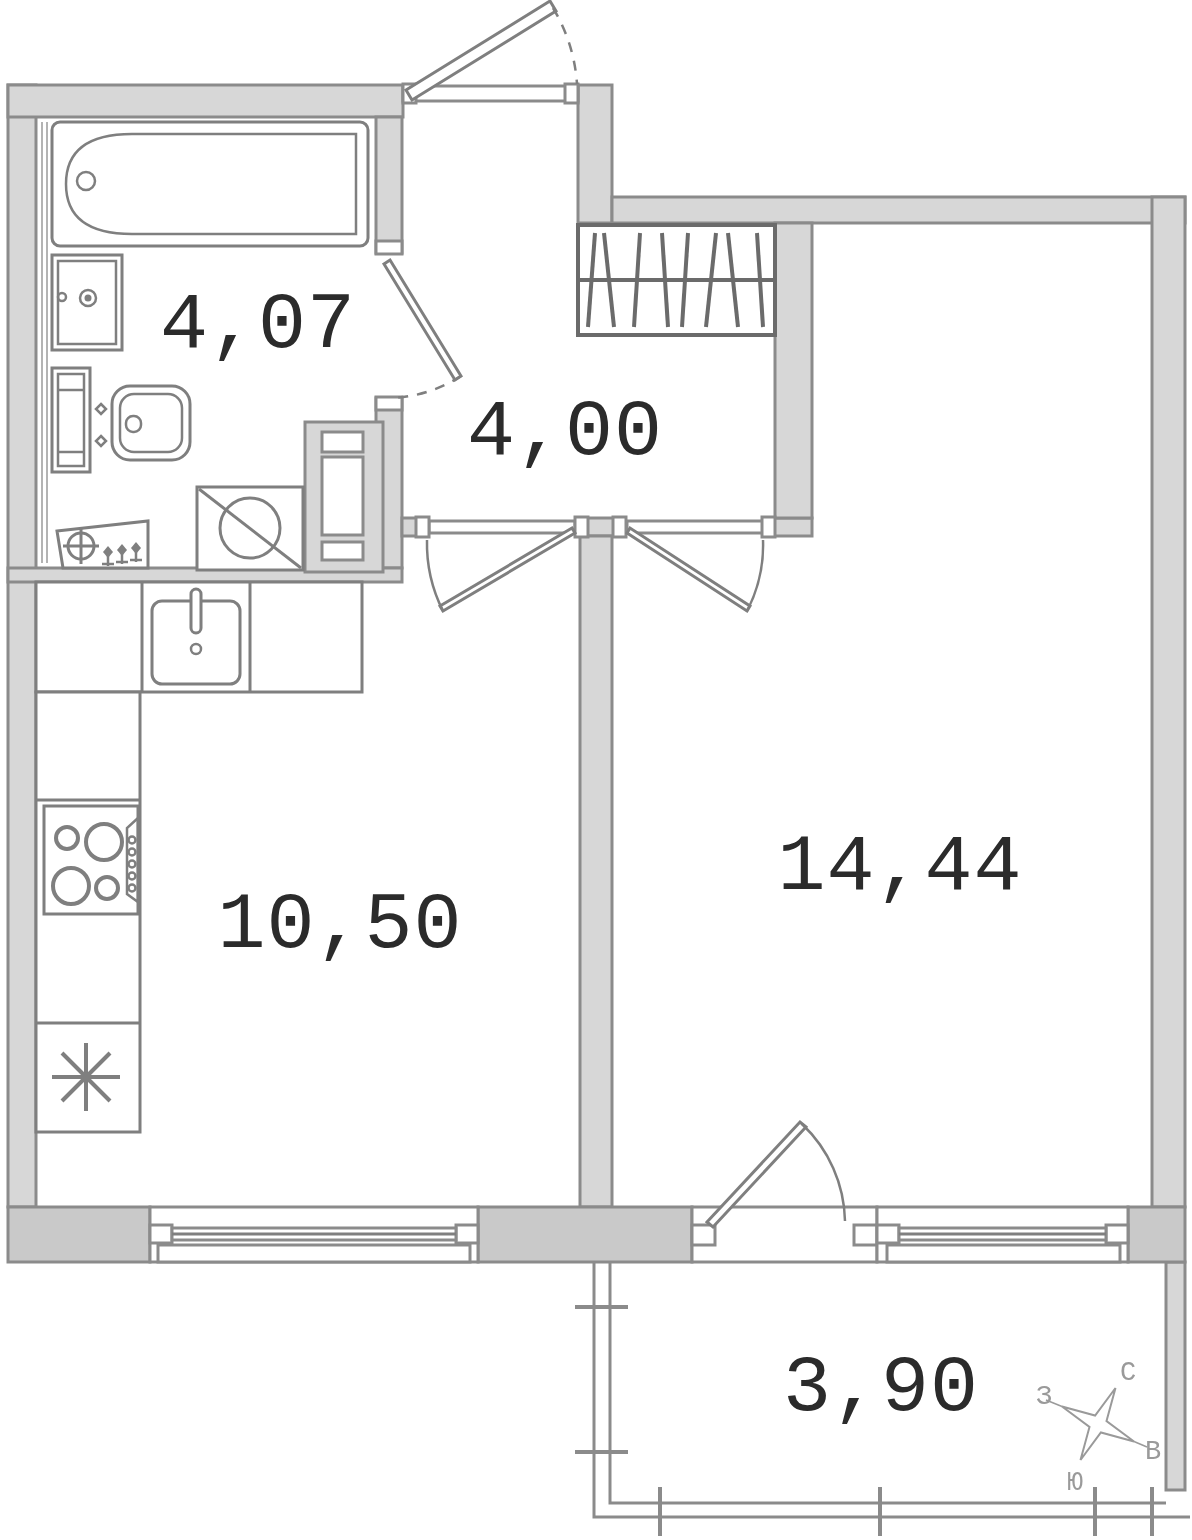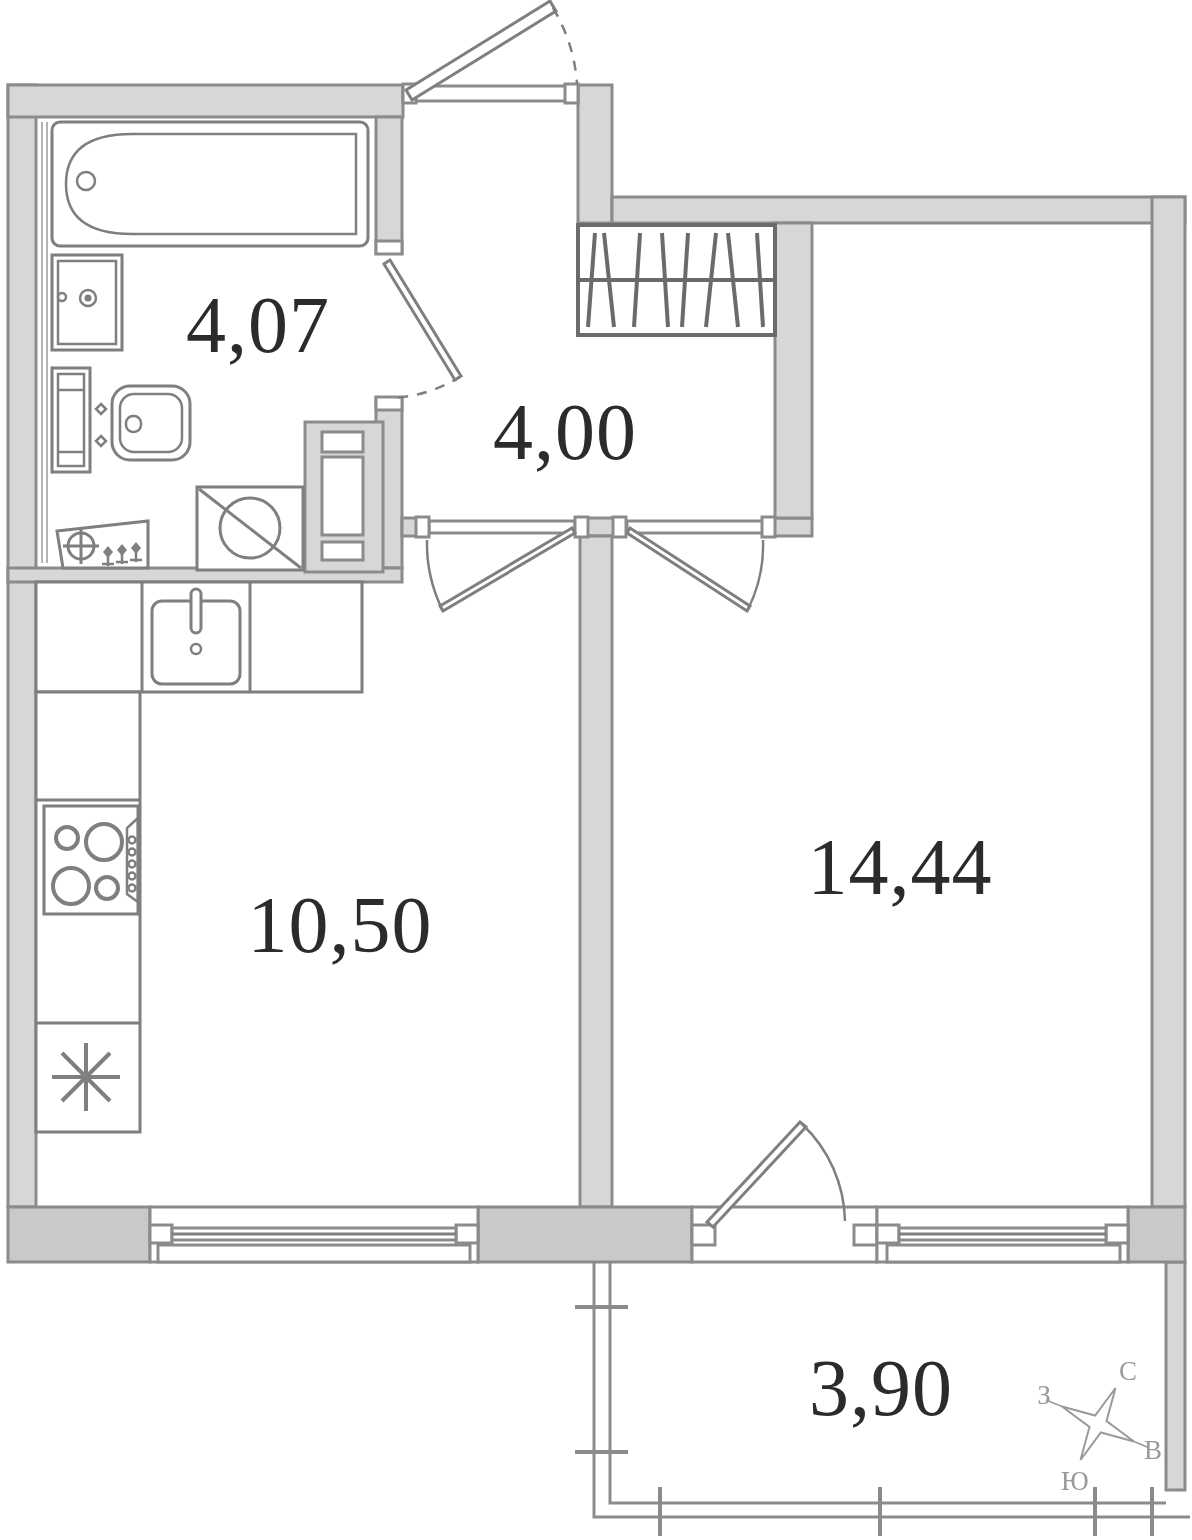--- a/index.html
+++ b/index.html
@@ -1,17 +1,17 @@
 <!DOCTYPE html>
 <html style="--background: #ffffff; --wall-fill: #d7d7d7; --wall-fill-dark: #c9c9c9; --wall-stroke: #8b8b8b; --fixture-stroke: #7f7f7f; --furniture-stroke: #6b6b6b; --label-text: #2b2b2b; --compass-text: #9a9a9a;"><head>
 <meta charset="utf-8">
 <style>
   html,body{margin:0;padding:0;background:#fff;}
   .page{width:1192px;height:1540px;position:relative;background:var(--background,#fff);
-        font-family:Liberation Serif, serif;}
+        font-family:Liberation Mono, monospace;}
   svg{display:block}
   .w   {fill:var(--wall-fill);stroke:var(--wall-stroke);stroke-width:3;}
   .wd  {fill:var(--wall-fill-dark);stroke:var(--wall-stroke);stroke-width:3;}
   .op  {fill:#ffffff;stroke:var(--wall-stroke);stroke-width:3;}
   .fx  {fill:#ffffff;stroke:var(--fixture-stroke);stroke-width:3;}
   .fx2 {fill:none;stroke:var(--fixture-stroke);stroke-width:2.5;}
   .ln  {fill:none;stroke:var(--fixture-stroke);stroke-width:3;}
   .ln4 {fill:none;stroke:var(--fixture-stroke);stroke-width:4;}
   .thin{fill:none;stroke:#9a9a9a;stroke-width:1.5;}
   .arc {fill:none;stroke:var(--fixture-stroke);stroke-width:2.5;}

